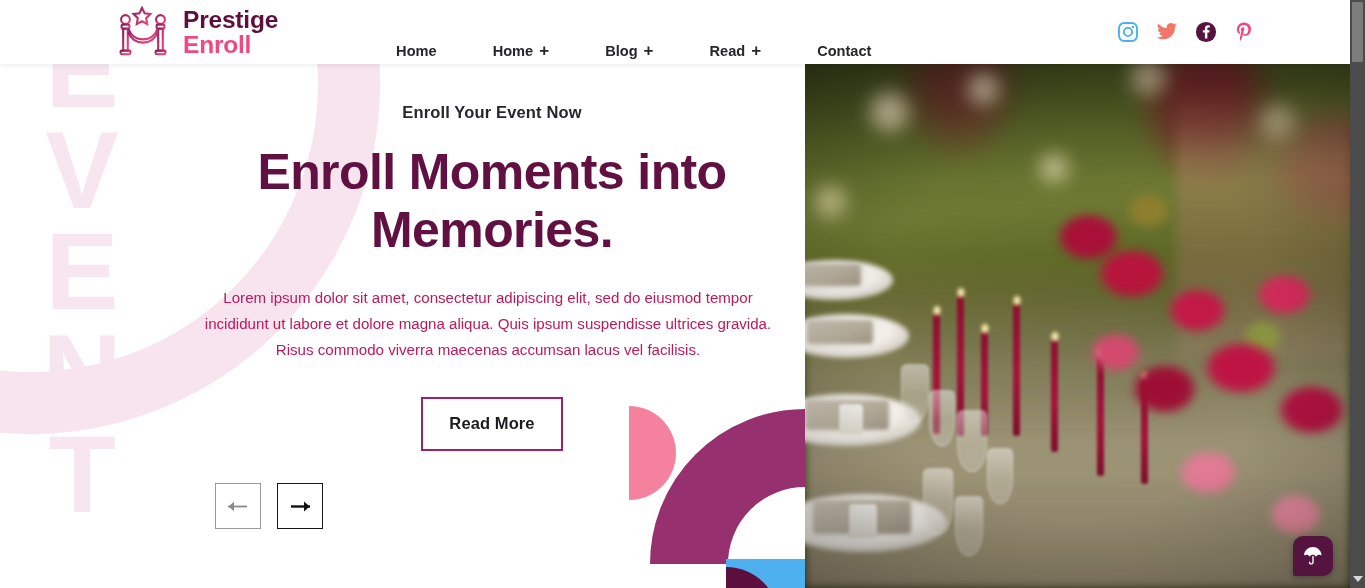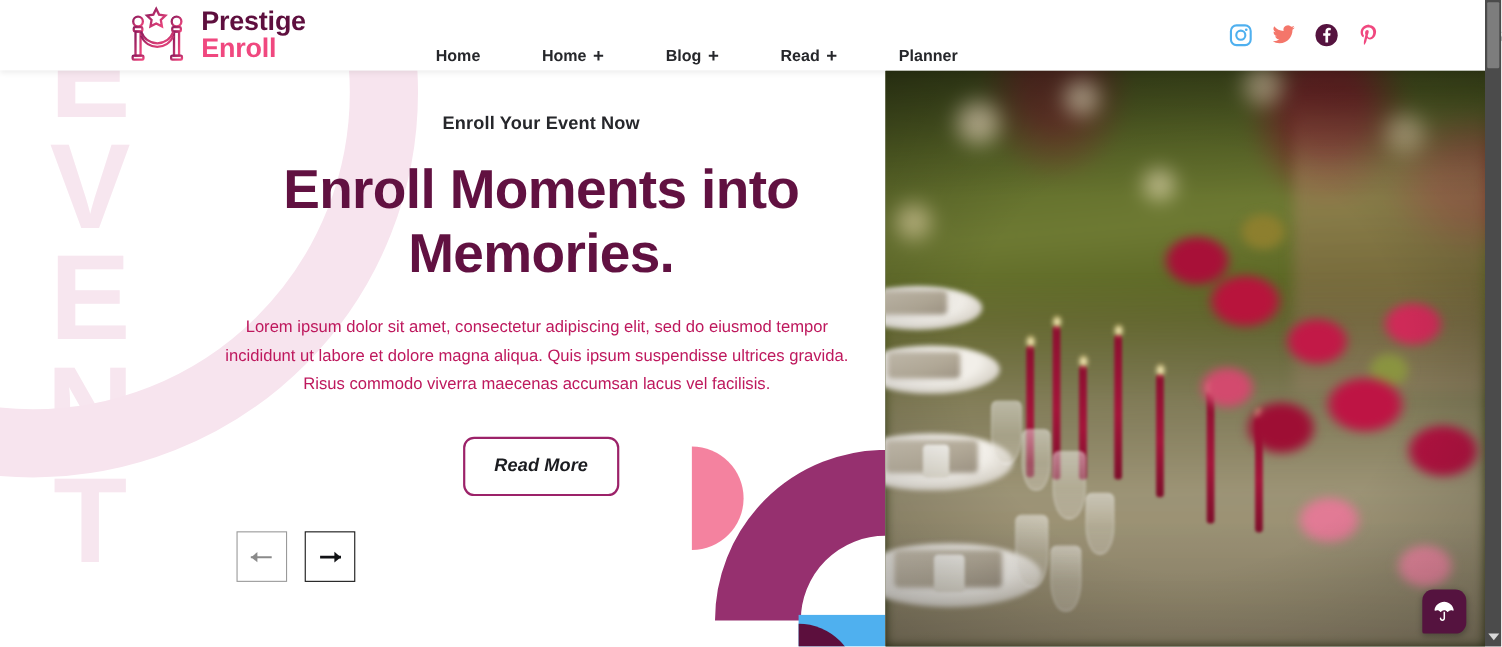--- a/index.html
+++ b/index.html
@@ -203,28 +203,27 @@
     color: #be185d;
     line-height: 1.72;
     width: 572px;
     margin-top: 16px;
   }
   .btn-read {
     display: inline-block;
     margin-top: 34px;
     padding: 15px 26px 16px;
     border: 2px solid #9c2269;
-    border-radius: 10px;
+    border-radius: 0;
     background: #ffffff;
     color: #1b1c20;
     font-size: 16.5px;
     font-weight: 700;
     cursor: pointer;
     letter-spacing: .1px;
-    font-style: italic;
   }
 
   .slider-nav {
     position: absolute;
     left: 215px;
     top: 419px;
     display: flex;
     gap: 16px;
     z-index: 12;
   }
@@ -453,21 +452,21 @@
       </div>
       <div class="nav-item">
         <span>Blog</span>
         <span class="nav-plus">+</span>
       </div>
       <div class="nav-item">
         <span>Read</span>
         <span class="nav-plus">+</span>
       </div>
       <div class="nav-item">
-        <span>Planner</span>
+        <span>Contact</span>
       </div>
     </nav>
 
     <div class="social">
       <svg class="soc" viewBox="0 0 24 24">
         <rect x="2.2" y="2.2" width="19.6" height="19.6" rx="5.6" fill="none" stroke="#4fb0ef" stroke-width="2.1"></rect>
         <circle cx="12" cy="12" r="4.5" fill="none" stroke="#4fb0ef" stroke-width="2.1"></circle>
         <circle cx="17.4" cy="6.6" r="1.35" fill="#4fb0ef"></circle>
       </svg>
       <svg class="soc" viewBox="0 0 24 24">

